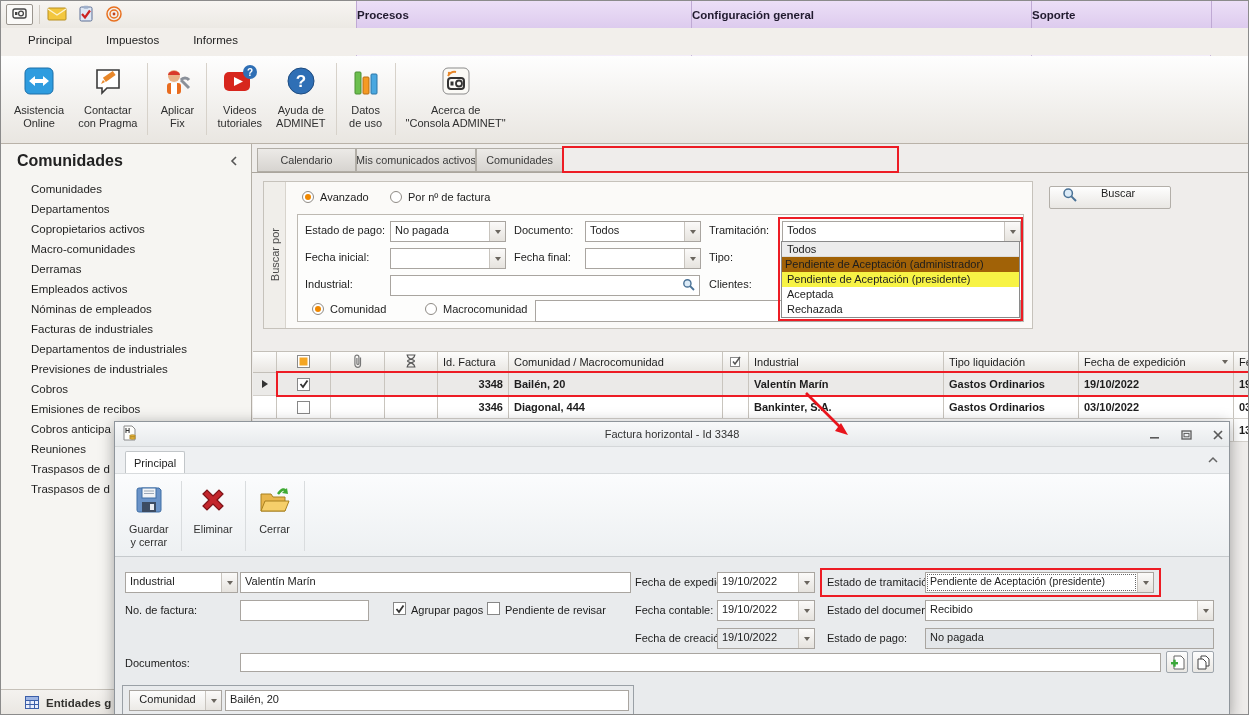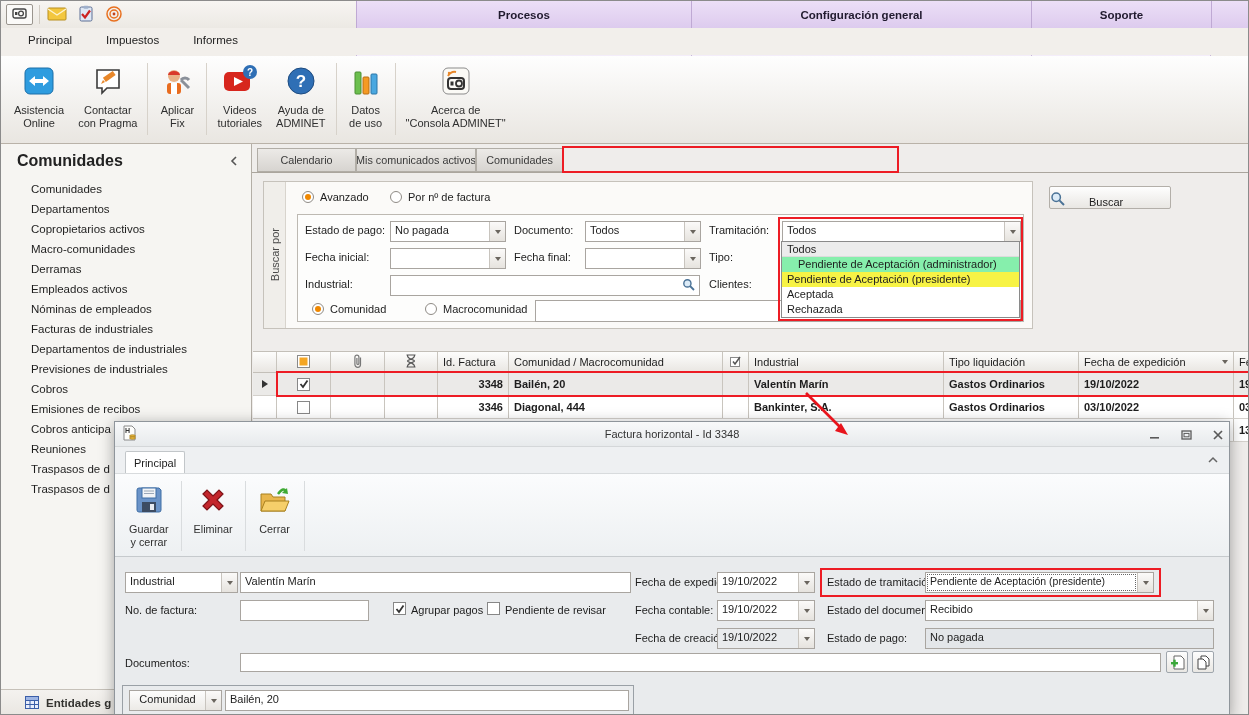--- a/index.html
+++ b/index.html
@@ -13,21 +13,21 @@
   .combo .db{width:16px;background:linear-gradient(#fbfaf9,#e6e3de);border-left:1px solid #c8c4be;display:flex;align-items:center;justify-content:center}
   .car{width:0;height:0;border-left:3px solid transparent;border-right:3px solid transparent;border-top:4px solid #6a655e}
   .field{position:absolute;background:#fff;border:1px solid #a9a5a0;font-size:11px;padding:2px 4px;white-space:nowrap;overflow:hidden}
   .cb{position:absolute;width:13px;height:13px;background:#fff;border:1px solid #878787;display:flex;align-items:center;justify-content:center}
   .radio{position:absolute;width:12px;height:12px;border-radius:50%;border:1px solid #8f8b85;background:#fff}
   .radio.sel::after{content:"";position:absolute;left:2px;top:2px;width:6px;height:6px;border-radius:50%;background:#f08800}
   .ann{position:absolute;border:2px solid #ed1c24;pointer-events:none;z-index:8}
   
   .qa{position:absolute;left:0;top:0;width:1249px;height:27px;background:linear-gradient(#f7f5f2,#ece9e4)}
   .band{position:absolute;top:0;height:27px;background:linear-gradient(#ecdff7,#ddcbee);border-left:1px solid #bfa9d4;
-        display:flex;align-items:center;justify-content:center;font-weight:bold;color:#201a2e;font-size:11.5px}
+        display:flex;align-items:center;justify-content:flex-start;font-weight:bold;color:#201a2e;font-size:11.5px}
   .tabrow{position:absolute;left:0;top:27px;width:1249px;height:28px;background:#f2efeb}
   .rtab{padding:6px 17px;font-size:11.5px;color:#222;cursor:default;white-space:nowrap}
   .gsec{position:absolute;top:27px;height:28px;display:flex;align-items:center;justify-content:space-around;
         background:linear-gradient(#f4edfa,#ead ff4);background:linear-gradient(#f4edfa,#e9def3);border-left:1px solid #c9b8da}
   .gsec .rtab{padding:6px 6px}
   .rtab.active{background:#fff;border:1px solid #c9b8da;border-bottom:none;border-radius:3px 3px 0 0;padding:5px 14px}
   .ribbon{position:absolute;left:0;top:55px;width:1249px;height:88px;background:linear-gradient(#fefefe,#e9e6e1);
           border-bottom:1px solid #b9b2a8;display:flex;align-items:flex-start;padding:3px 6px}
   .rb{display:flex;flex-direction:column;align-items:center;gap:3px;padding:5px 7px;min-width:52px;
       font-size:11px;color:#2f2f2f;text-align:center;white-space:pre-line;line-height:1.2}
@@ -302,28 +302,28 @@
 
       <div class="radio sel" style="left:48px;top:121px"></div>
       <div class="lbl" style="left:66px;top:121px">Comunidad</div>
       <div class="radio" style="left:161px;top:121px"></div>
       <div class="lbl" style="left:179px;top:121px">Macrocomunidad</div>
       <div class="field" style="left:271px;top:118px;width:486px;height:22px"><span></span></div>
     </div>
 
     <div class="abs" style="left:529px;top:97px;width:239px;background:#fff;border:1px solid #8a8a8a;z-index:6">
       <div style="height:15px;padding:1px 5px;background:#ececec;border-bottom:1px solid #dcdcdc">Todos</div>
-      <div style="height:15px;padding:1px 16px;background:#86efac">Pendiente de Aceptación (administrador)</div>
+      <div style="height:15px;padding:1px 3px;background:#a16207">Pendiente de Aceptación (administrador)</div>
       <div style="height:15px;padding:1px 5px;background:#f7f345">Pendiente de Aceptación (presidente)</div>
       <div style="height:15px;padding:1px 5px">Aceptada</div>
       <div style="height:15px;padding:1px 5px">Rechazada</div>
     </div>
     <div class="ann" style="left:526px;top:73px;width:245px;height:104px"></div>
 
-    <div class="abs" style="left:797px;top:42px;width:122px;height:23px;background:linear-gradient(#fefefe,#e9e7e3);border:1px solid #b3afa9;border-radius:2px;display:flex;align-items:flex-end;gap:24px">
+    <div class="abs" style="left:797px;top:42px;width:122px;height:23px;background:linear-gradient(#fefefe,#e9e7e3);border:1px solid #b3afa9;border-radius:2px;display:flex;align-items:flex-start;padding-left:12px;gap:24px">
       <span><svg width="15" height="15" viewBox="0 0 15 15">
             <circle cx="6.2" cy="6.2" r="4.2" fill="#dcebf7" stroke="#4a7296" stroke-width="1.5"></circle>
             <path d="M9.4 9.4 L14 14" stroke="#4a7296" stroke-width="2"></path>
           </svg></span>
       <span>Buscar</span>
     </div>
 
     <div class="abs" style="left:1px;top:207px;width:997px;height:22px;display:flex;background:linear-gradient(#fdfdfc,#e9e6e2);border-top:1px solid #c3bfb8;border-bottom:1px solid #c3bfb8">
       <div class="gcell" style="width:24px"></div>
       <div class="gcell" style="width:54px;justify-content:center">

